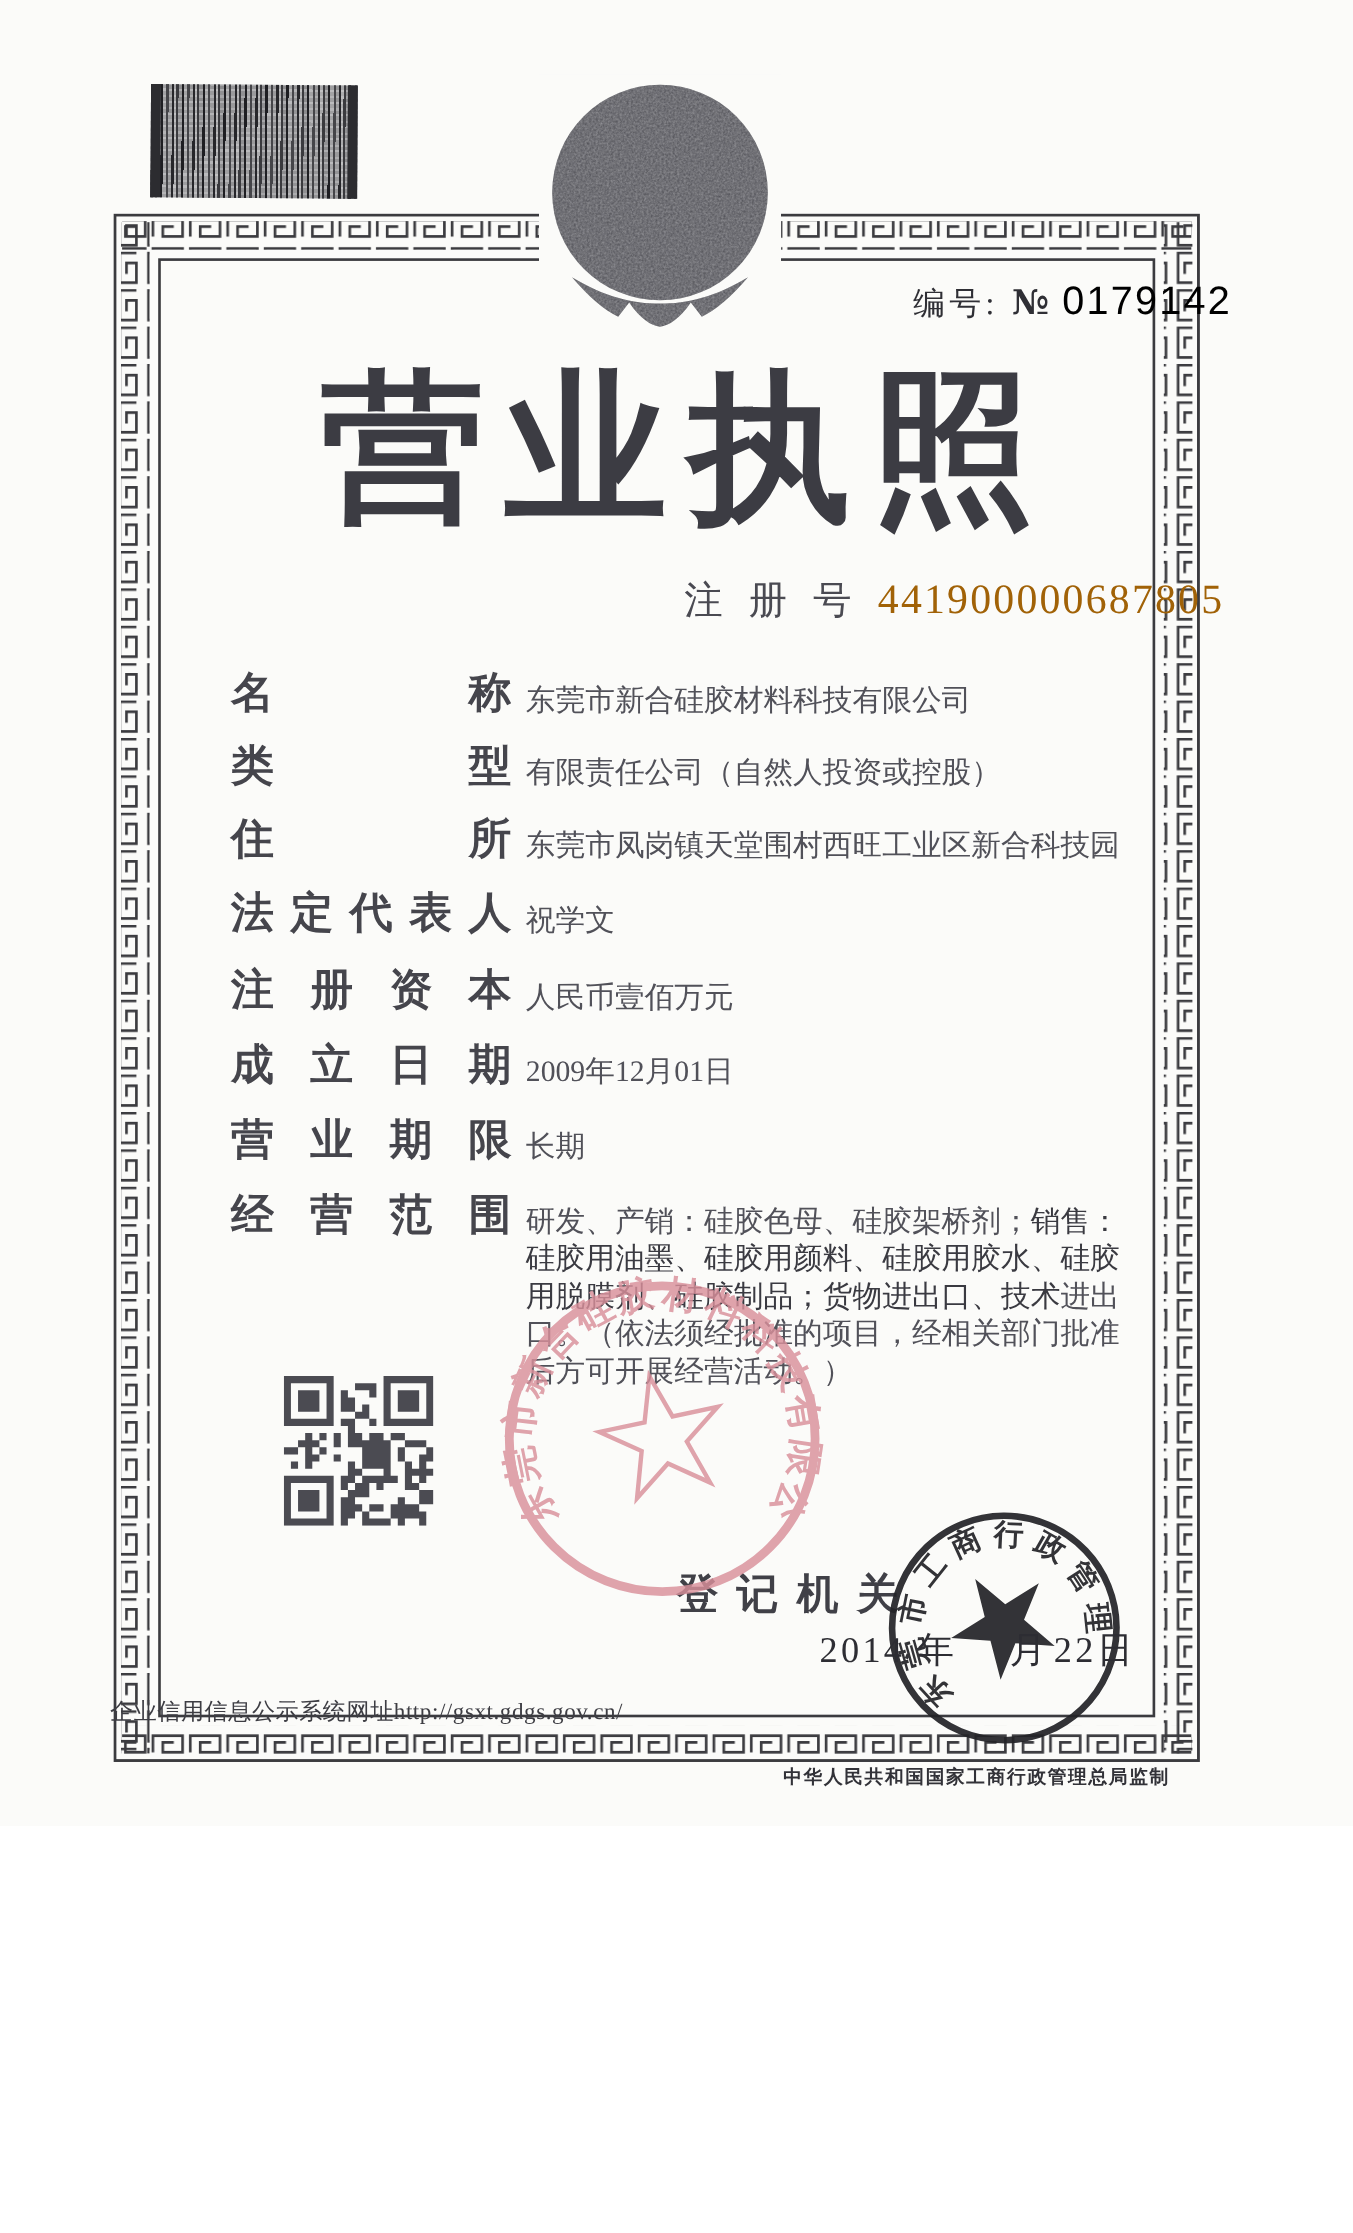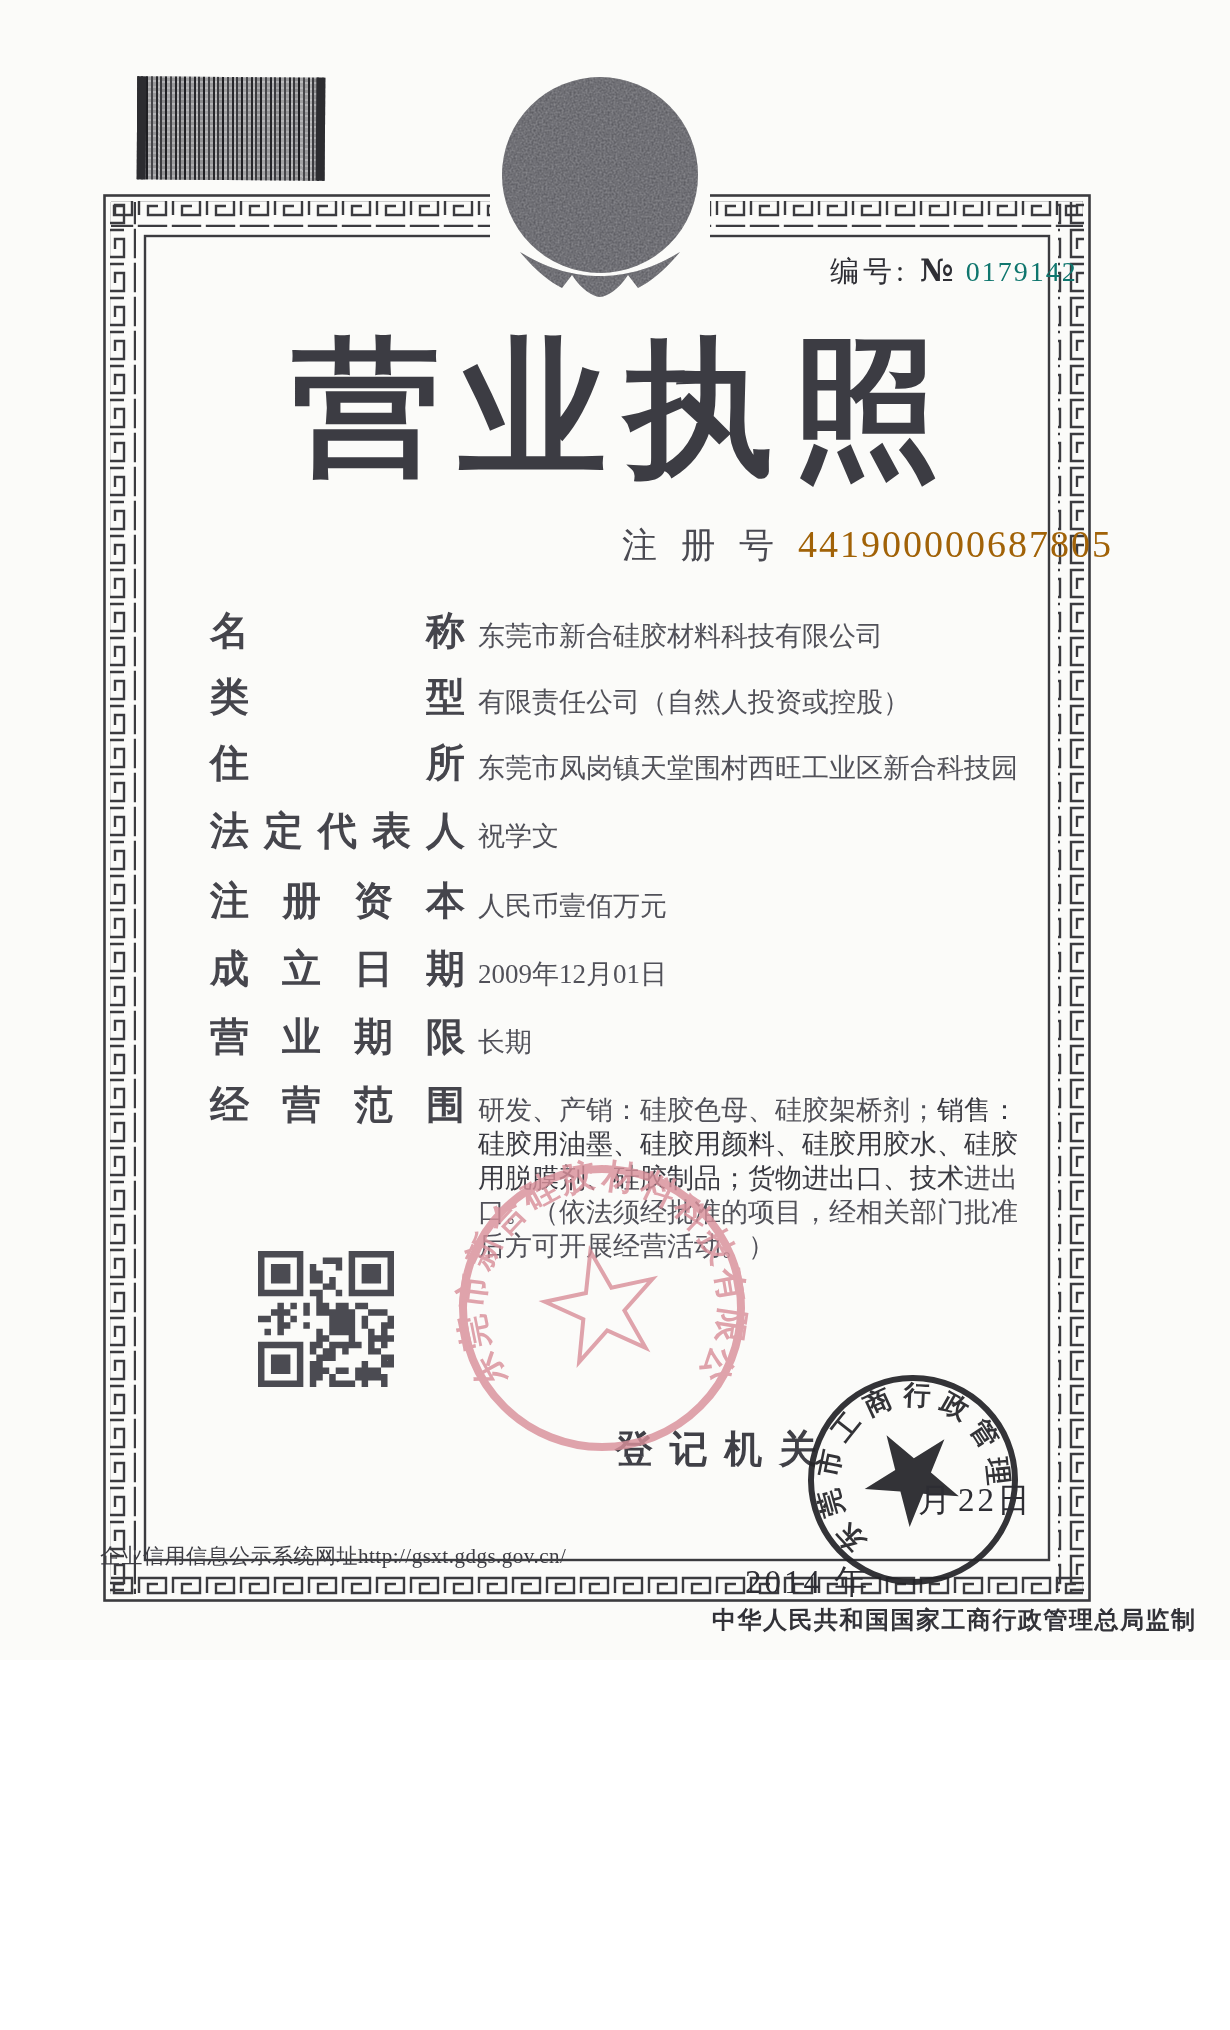--- a/index.html
+++ b/index.html
@@ -14,21 +14,21 @@
       repeating-linear-gradient(0deg,#3c3c40 0 3px,#6a6a6e 3px 5px,#47474b 5px 9px,#77777b 9px 11px);
     transform:rotate(.4deg);}
   .barcode::before,.barcode::after{content:"";position:absolute;top:0;bottom:0;width:9px;background:#2c2c30;}
   .barcode::before{left:0;} .barcode::after{right:0;}
   
   .emblem-pad{position:absolute;left:490px;top:68px;width:220px;height:238px;background:#fbfbf9;}
   
   .serial{position:absolute;left:830px;top:252px;font-size:29px;color:#2f2f35;display:flex;align-items:baseline;gap:12px;}
   .serial .lab{letter-spacing:4px;}
   .serial .nosym{font-family:"DejaVu Serif",serif;font-weight:700;font-size:31px;}
-  .serial .digits{font-family:Liberation Serif, serif;font-size:28px;letter-spacing:2px;color:#0f766e;}
+  .serial .digits{font-family:Liberation Sans, sans-serif;font-size:36px;letter-spacing:2px;color:#000000;}
   
   .title{position:absolute;left:292px;top:330px;width:648px;display:flex;justify-content:space-between;
          font-size:148px;line-height:1.08;font-weight:900;color:#3c3c43;}
   
   .regline{position:absolute;left:622px;top:522px;display:flex;align-items:baseline;}
   .reglab{width:152px;display:inline-flex;justify-content:space-between;font-size:35px;color:#4a4a52;}
   .regno{margin-left:24px;font-size:38px;letter-spacing:2px;color:#a16207;}
   
   .row{position:absolute;left:210px;width:840px;display:flex;align-items:flex-start;}
   .flabel{width:255px;flex:0 0 255px;display:inline-flex;justify-content:space-between;
@@ -37,27 +37,27 @@
   .scope-val{width:548px;}
   .scope-bold{font-weight:400;color:#3a3a41;}
   .spread{display:inline-flex;justify-content:space-between;}
   
   .qr{position:absolute;left:258px;top:1251px;width:136px;height:136px;}
   
   .regorgan{position:absolute;left:615px;top:1424px;width:202px;display:flex;justify-content:space-between;
             font-size:38px;font-weight:600;color:#404047;}
   
   .dateline span{position:absolute;font-size:33px;color:#2d2d33;letter-spacing:3px;z-index:6;}
-  .d1{left:745px;top:1560px;} .d2{left:918px;top:1478px;} .d3{left:958px;top:1478px;text-align:right;}
+  .d1{left:745px;top:1478px;} .d2{left:918px;top:1478px;} .d3{left:958px;top:1478px;text-align:right;}
   
   .seal-red{position:absolute;left:452px;top:1158px;z-index:5;opacity:.82;}
   .seal-black{position:absolute;left:803px;top:1370px;z-index:5;opacity:.92;}
   
   .foot-left{position:absolute;left:100px;top:1542px;font-size:21px;color:#3d3d43;letter-spacing:.5px;}
-  .foot-right{position:absolute;left:712px;top:1604px;font-size:24px;font-weight:600;color:#323238;letter-spacing:1.5px;}
+  .foot-right{position:absolute;left:712px;top:1604px;font-size:17px;font-weight:600;color:#323238;letter-spacing:1.5px;}
 </style>
 </head>
 <body>
 
 <div class="canvas">
   <div class="scan-area"></div>
 
   <div class="barcode"></div>
 
   <svg class="abs" style="left:103px;top:194px;" width="988" height="1408" viewBox="0 0 988 1408">

